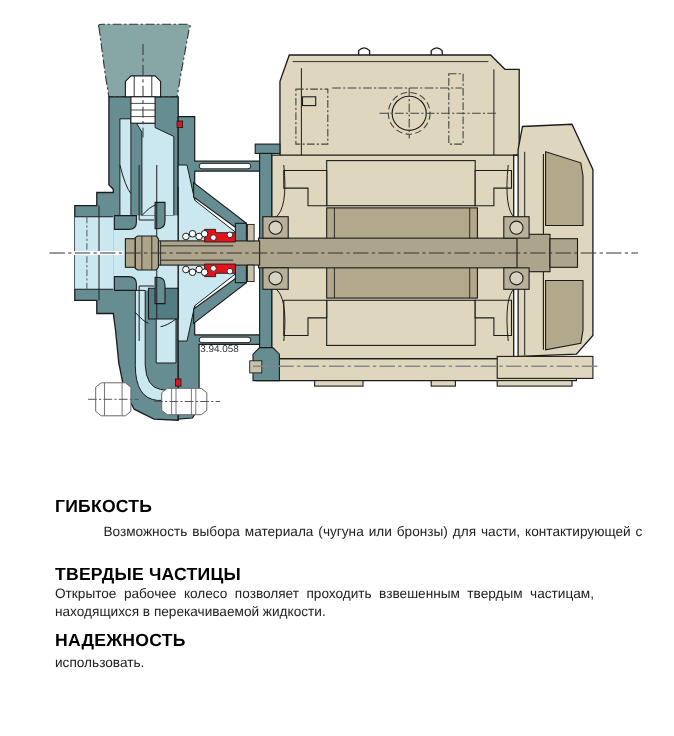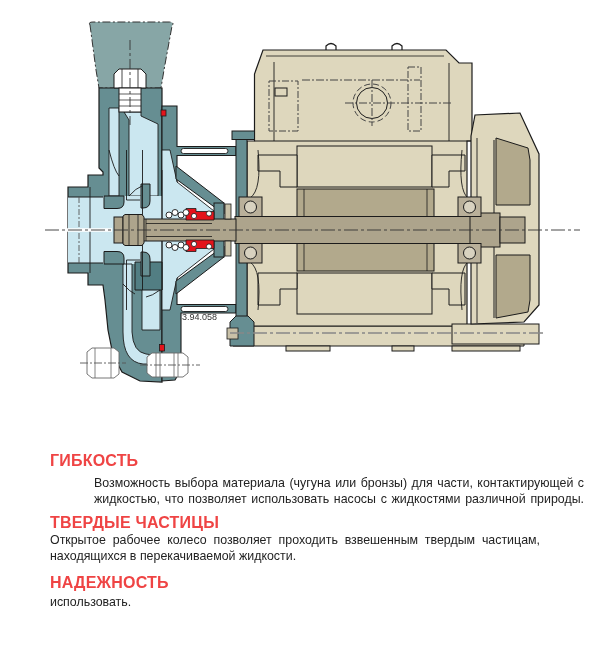--- a/index.html
+++ b/index.html
@@ -1,18 +1,18 @@
 <!DOCTYPE html>
 <html><head>
 <meta charset="utf-8">
 <style>
   html,body{margin:0;padding:0;background:#ffffff;}
   body{width:613px;height:669px;position:relative;font-family:"Liberation Sans",sans-serif;}
   #art{position:absolute;left:0;top:0;}
-  .h{position:absolute;left:50px;font-weight:bold;font-size:16px;line-height:16px;color:#ef4444;letter-spacing:0.2px;white-space:nowrap;}
+  .h{position:absolute;left:50px;font-weight:bold;font-size:16px;line-height:16px;color:#000000;letter-spacing:0.2px;white-space:nowrap;}
   .p{position:absolute;left:50px;width:490px;font-size:12.4px;line-height:16.2px;color:#222;}
   .p div{text-align:justify;text-align-last:justify;white-space:nowrap;}
   .p div.last{text-align:center;text-align-last:left;}
 </style>
 </head>
 <body>
 <svg id="art" width="613" height="440" viewBox="0 0 613 440">
   <rect x="0" y="0" width="613" height="440" fill="#ffffff"></rect>
 
   <path d="M233 326 L524 326 L524 346 L233 346 Z" fill="#ded7bd" stroke="#1b1b1b" stroke-width="1"></path>
@@ -195,21 +195,20 @@
   <line x1="45" y1="230" x2="580" y2="230" stroke="#333" stroke-width="0.9" stroke-dasharray="14 3 3 3"></line>
   <line x1="130" y1="40" x2="130" y2="125" stroke="#333" stroke-width="0.9" stroke-dasharray="10 3 3 3"></line>
   <line x1="230" y1="333" x2="545" y2="333" stroke="#888" stroke-width="1.4" stroke-dasharray="14 3 3 3"></line>
 
   <text x="182" y="320" font-family="Liberation Sans, sans-serif" font-size="9" fill="#333">3.94.058</text>
 </svg>
 
 <div class="h" style="top:452.7px;">ГИБКОСТЬ</div>
 <div class="p" style="top:474.9px;margin-left:44px;">
   <div>Возможность выбора материала (чугуна или бронзы) для части, контактирующей с</div>
-  <div>жидкостью, что позволяет использовать насосы с жидкостями различной природы.</div>
 </div>
 <div class="h" style="top:514.6px;">ТВЕРДЫЕ ЧАСТИЦЫ</div>
 <div class="p" style="top:532.1px;">
   <div>Открытое рабочее колесо позволяет проходить взвешенным твердым частицам,</div>
   <div class="last">находящихся в перекачиваемой жидкости.</div>
 </div>
 <div class="h" style="top:574.8px;">НАДЕЖНОСТЬ</div>
 <div class="p" style="top:594.3px;">
   <div class="last">использовать.</div>
 </div>

